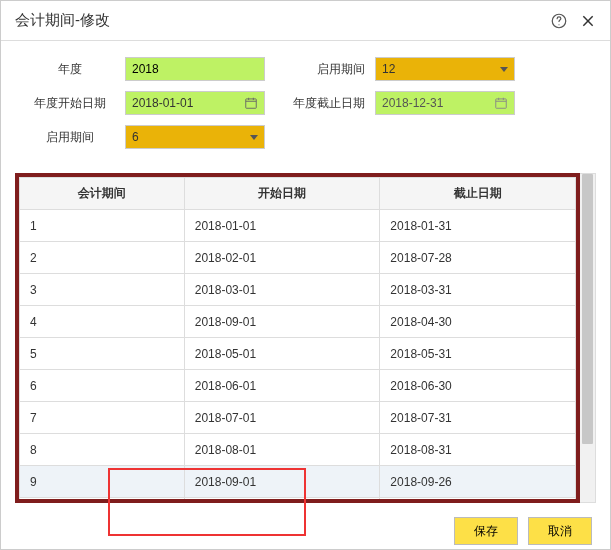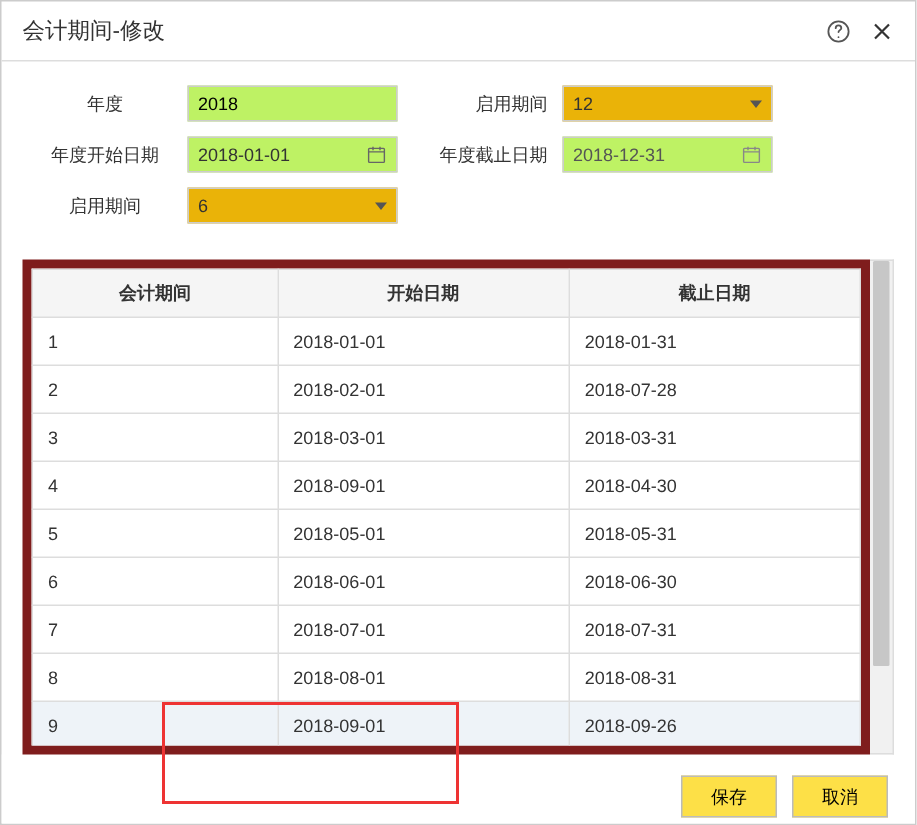--- a/index.html
+++ b/index.html
@@ -73,21 +73,21 @@
     .chev { width:0; height:0; border-left:4px solid transparent; border-right:4px solid transparent; border-top:5px solid #555; }
 
     .table-wrap {
       margin: 6px 14px 0 14px;
       position: relative;
       height: 330px;
       display: flex;
     }
     .table-body {
       flex: 1;
-      border: 6px solid #7f1d1d;
+      border: 4px solid #7f1d1d;
       overflow: hidden;
     }
     table { border-collapse: collapse; width: 100%; }
     th, td {
       border: 1px solid #ddd;
       padding: 0 10px;
       height: 32px;
       text-align: left;
       font-size: 12px;
       font-weight: normal;

